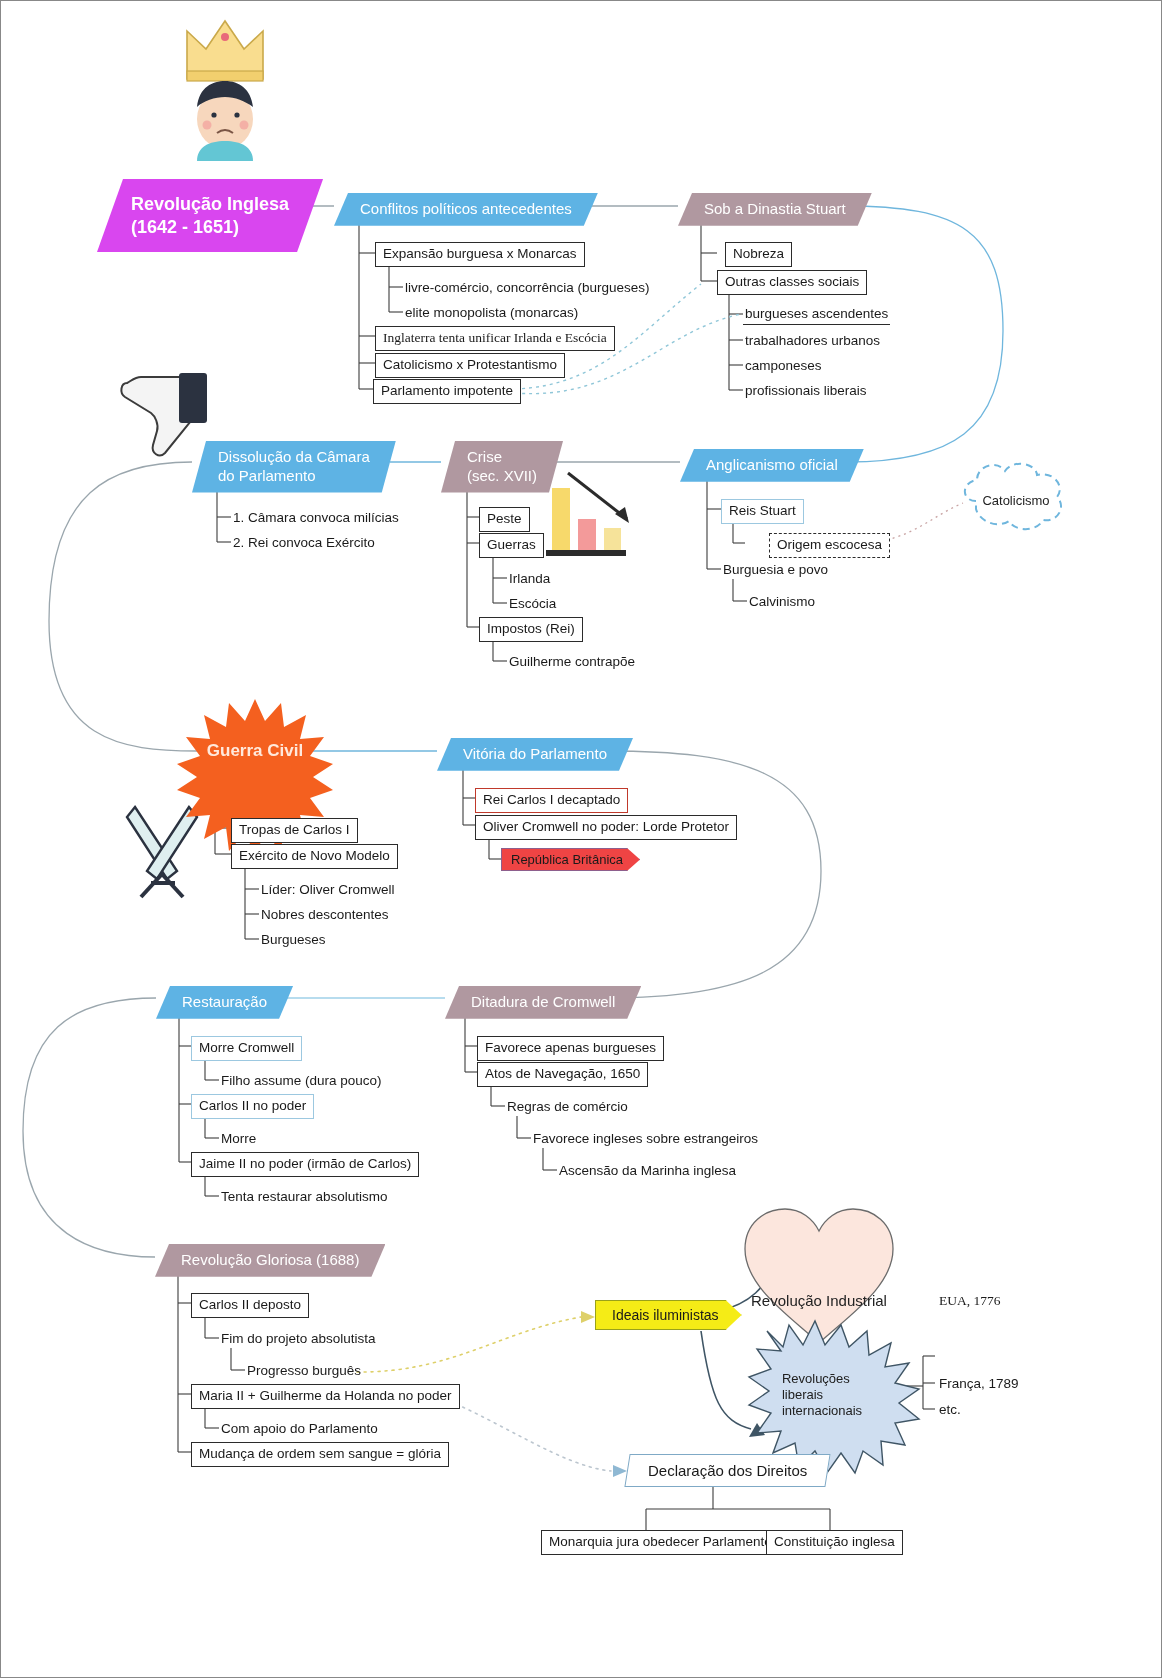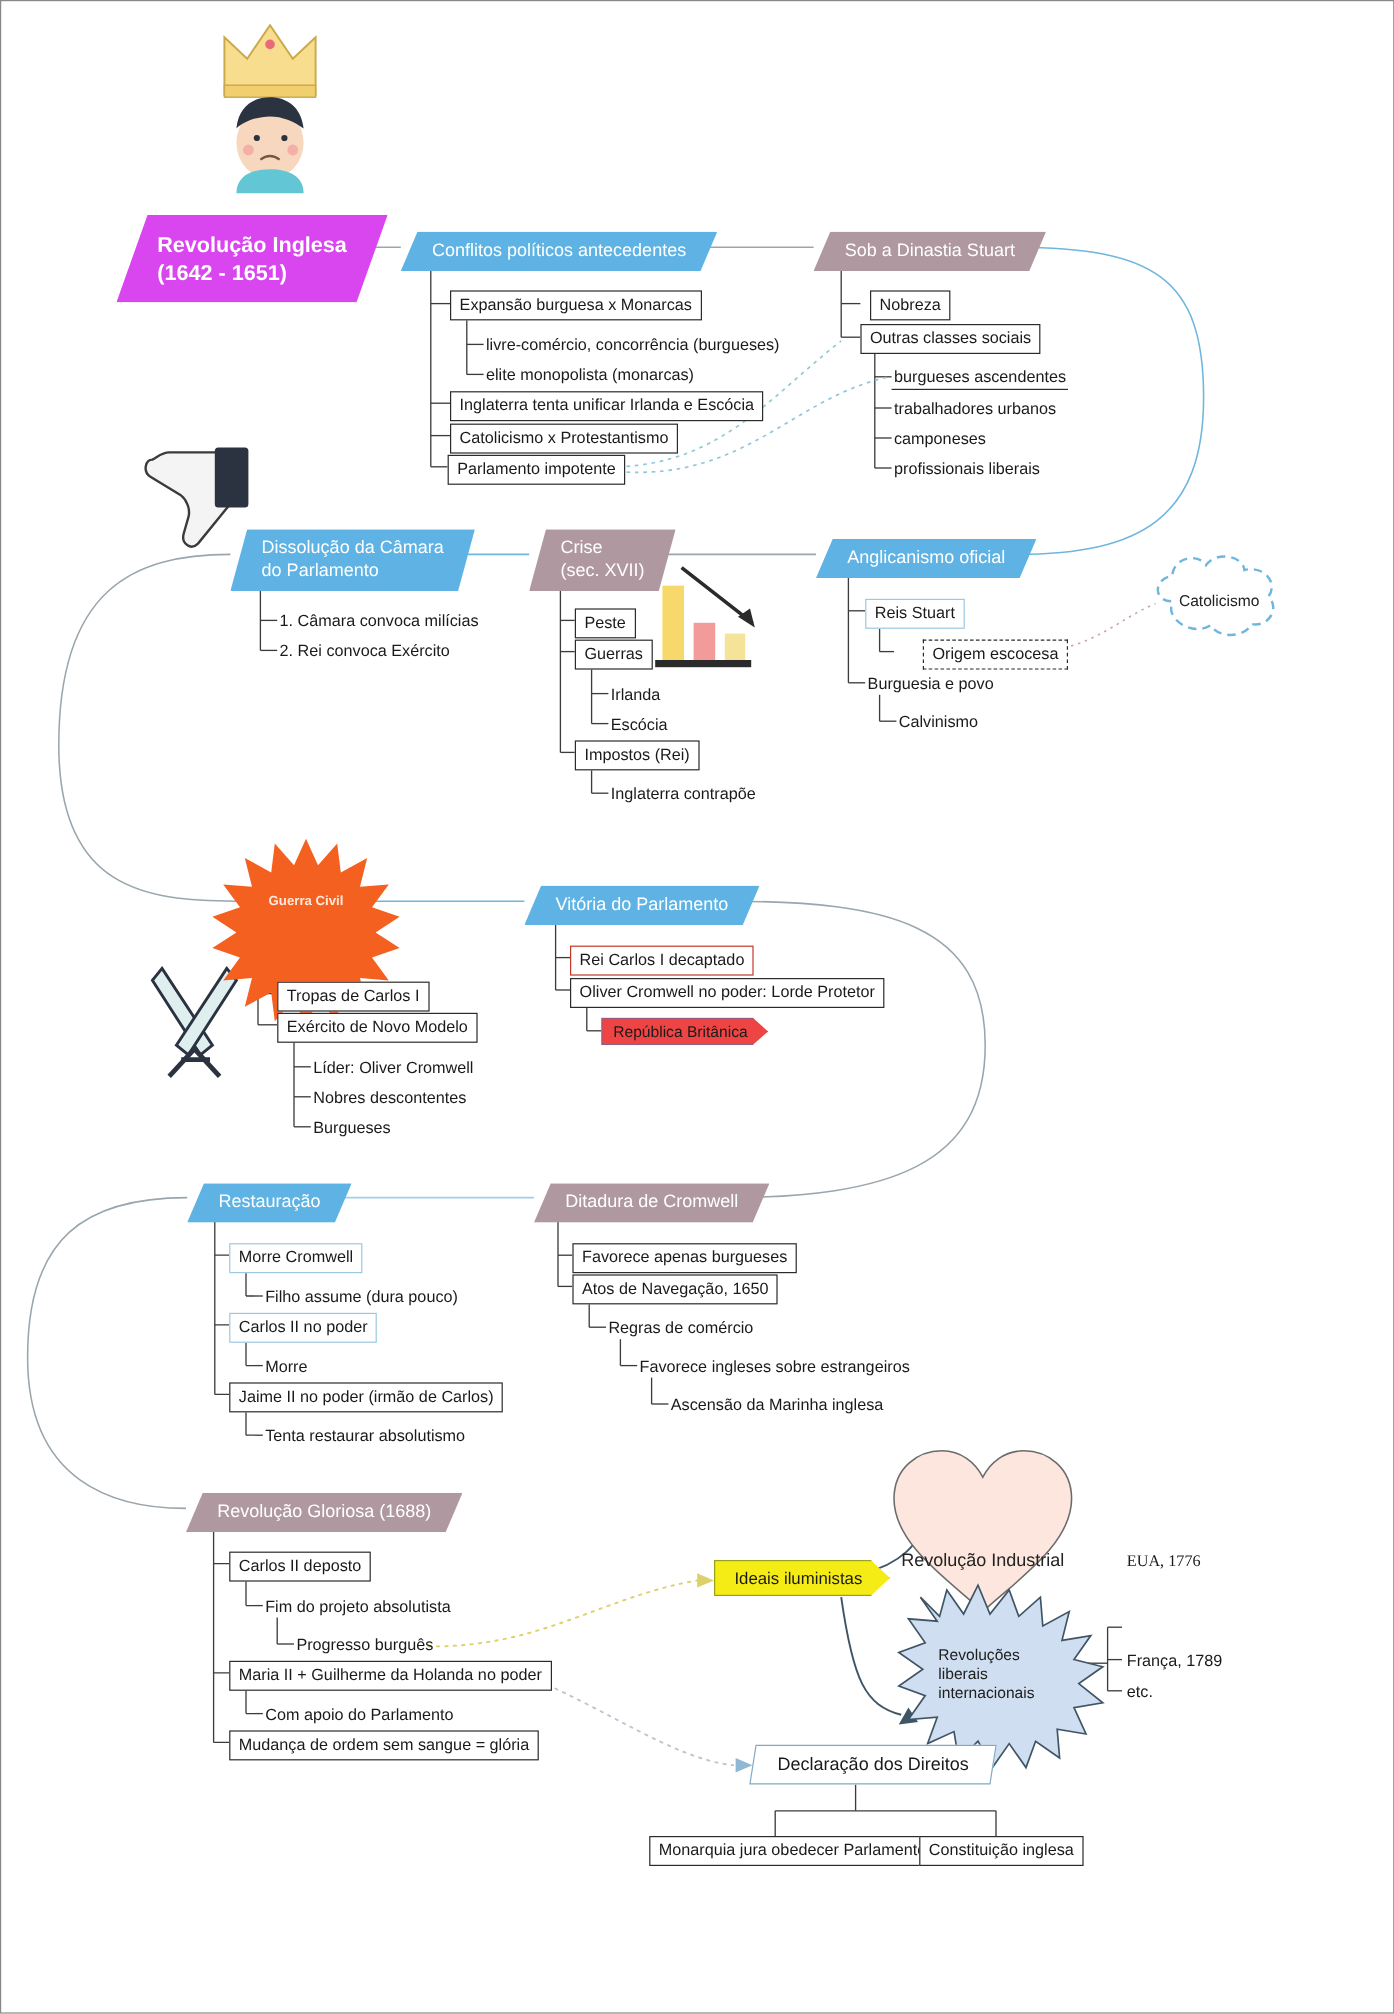--- a/index.html
+++ b/index.html
@@ -72,21 +72,21 @@
 
   .cloudnode {
     width:106px; height:58px;
     display:flex; align-items:center; justify-content:center;
     font-size:13px; color:#222;
   }
 
   .starnode {
     width:128px; height:92px;
     display:flex; align-items:center; justify-content:center;
-    color:#ffe9dc; font-size:11px; font-weight:600;
+    color:#ffe9dc; font-size:17px; font-weight:600;
   }
   .splat {
     width:146px; height:132px;
     display:flex; align-items:center; justify-content:center;
     text-align:center; font-size:13px; line-height:1.25; color:#202020;
   }
   .heartnode {
     width:160px; height:146px;
     display:flex; align-items:center; justify-content:center;
     padding-top:40px; font-size:15px; color:#222;
@@ -336,21 +336,21 @@
   </div>
   <div class="node box" style="left:374px; top:241px;">
     <span>Expansão burguesa x Monarcas</span>
   </div>
   <div class="node plain" style="left:402px; top:277px;">
     <span>livre-comércio, concorrência (burgueses)</span>
   </div>
   <div class="node plain" style="left:402px; top:302px;">
     <span>elite monopolista (monarcas)</span>
   </div>
-  <div class="node box" style="left:374px; top:325px;">
+  <div class="node box" style="left:374px; top:325px;font-family:Liberation Serif, serif;">
     <span>Inglaterra tenta unificar Irlanda e Escócia</span>
   </div>
   <div class="node box" style="left:374px; top:352px;">
     <span>Catolicismo x Protestantismo</span>
   </div>
   <div class="node box" style="left:372px; top:378px;">
     <span>Parlamento impotente</span>
   </div>
 
   <div class="node hex mauve" style="left:677px; top:192px;">
@@ -399,21 +399,21 @@
   <div class="node plain" style="left:506px; top:568px;">
     <span>Irlanda</span>
   </div>
   <div class="node plain" style="left:506px; top:593px;">
     <span>Escócia</span>
   </div>
   <div class="node box" style="left:478px; top:616px;">
     <span>Impostos (Rei)</span>
   </div>
   <div class="node plain" style="left:506px; top:651px;">
-    <span>Inglaterra contrapõe</span>
+    <span>Guilherme contrapõe</span>
   </div>
 
   <div class="node hex blue" style="left:679px; top:448px;">
     <span>Anglicanismo oficial</span>
   </div>
   <div class="node box lblue" style="left:720px; top:498px;">
     <span>Reis Stuart</span>
   </div>
   <div class="node box dashed" style="left:744px; top:532px;margin-left:24px;">
     <span>Origem escocesa</span>

